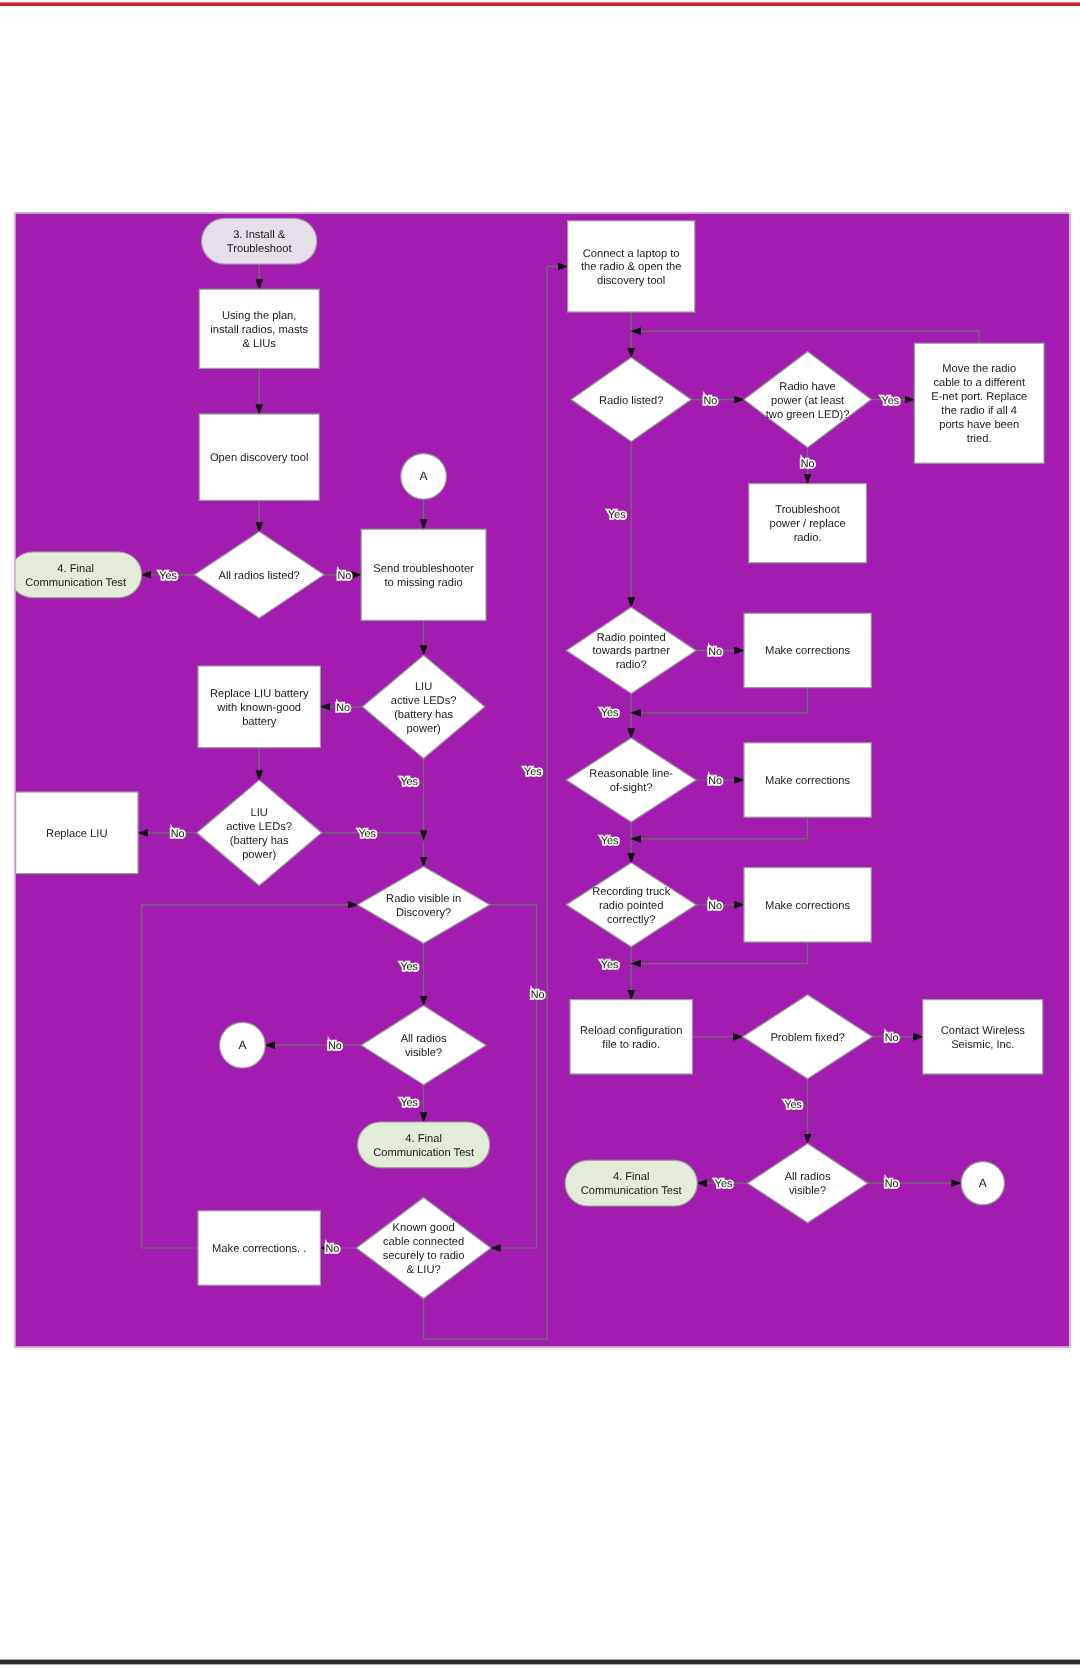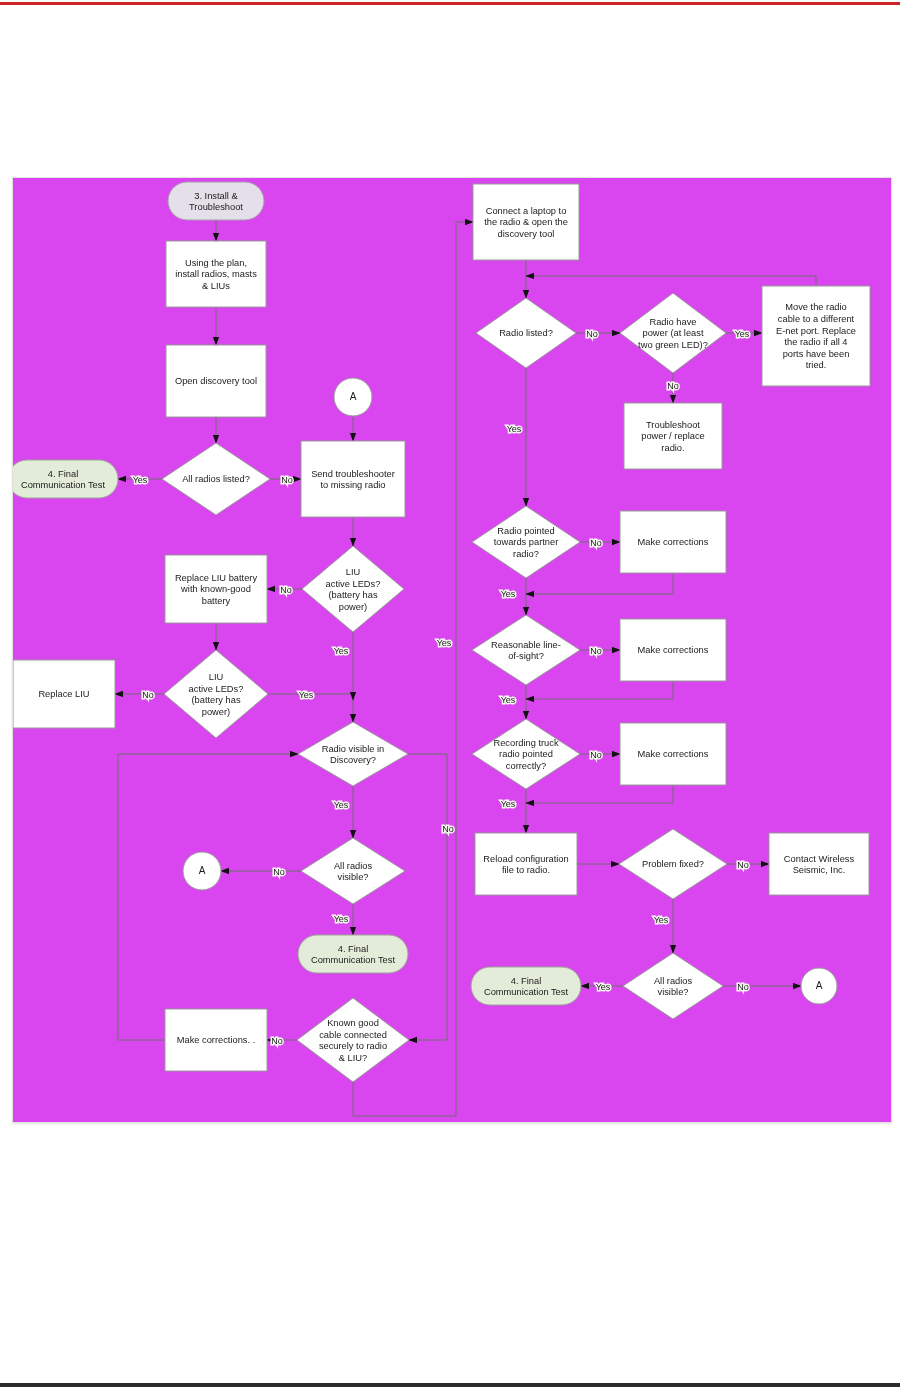--- a/index.html
+++ b/index.html
@@ -1,20 +1,20 @@
 <!DOCTYPE html>
 <html><head>
 <meta charset="utf-8">
 <style>
   html,body{margin:0;padding:0;background:#ffffff;}
   body{width:900px;height:1390px;font-family:"Liberation Sans",sans-serif;position:relative;overflow:hidden;}
   .page-rule-top{position:absolute;left:0;top:2px;width:900px;height:3px;background:#cf2229;}
   .page-rule-bottom{position:absolute;left:0;top:1383px;width:900px;height:4px;background:#2b2b2b;}
   .diagram-frame{position:absolute;left:12px;top:177px;width:878px;height:944px;
-    background:#d946ef;border:1px solid #e2e2dc;box-shadow:0 1px 2px rgba(0,0,0,.10);}
+    background:#a21caf;border:1px solid #e2e2dc;box-shadow:0 1px 2px rgba(0,0,0,.10);}
   svg{display:block;}
   .sh-box{fill:#ffffff;stroke:#9a9a9a;stroke-width:1;}
   .sh-diamond{fill:#ffffff;stroke:#9a9a9a;stroke-width:1;}
   .sh-term-green{fill:#e3ebd9;stroke:#9aa893;stroke-width:1;}
   .sh-term-purple{fill:#e4dfe9;stroke:#a49cad;stroke-width:1;}
   .sh-conn{fill:#ffffff;stroke:#9a9a9a;stroke-width:1;}
   .edge{stroke:#6f6f6f;stroke-width:1;fill:none;}
   .nodetext{font-family:"Liberation Sans",sans-serif;font-size:9.3px;fill:#1b1b1b;text-anchor:middle;}
   .edgelabel{font-family:"Liberation Sans",sans-serif;font-size:9px;fill:#1b1b1b;text-anchor:middle;}
   .conntext{font-family:"Liberation Sans",sans-serif;font-size:10px;fill:#1b1b1b;text-anchor:middle;}

